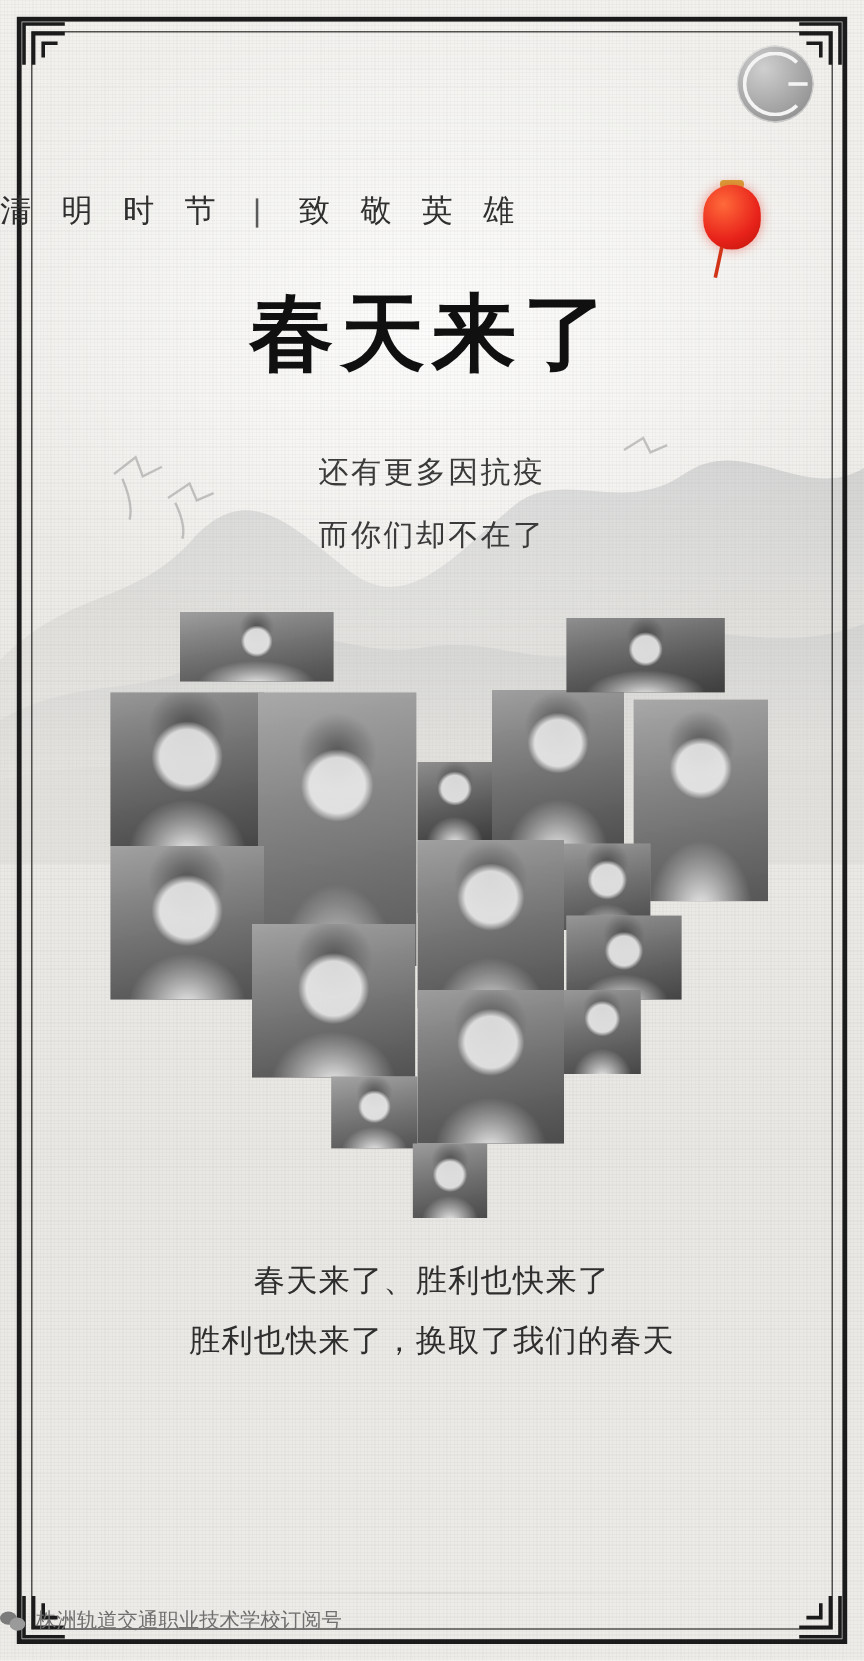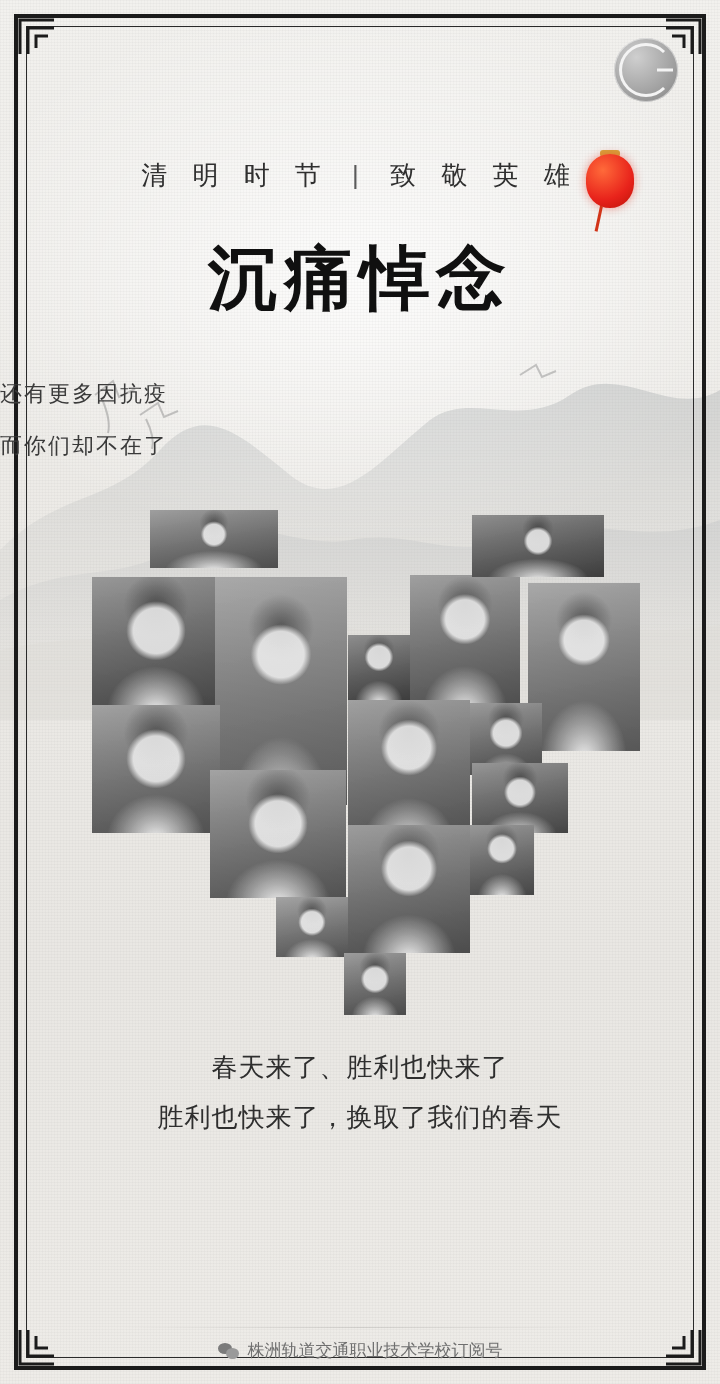--- a/index.html
+++ b/index.html
@@ -90,21 +90,20 @@
     width: 16px; height: 3px;
     background: #f4f4f4;
     transform: translateY(-50%) rotate(0deg);
   }
 
   
   .subtitle {
     position: absolute;
     top: 158px;
     left: 0; right: 0;
-    text-align: center;
     font-size: 26px;
     letter-spacing: 9px;
     color: #2f2f2f;
     font-weight: 500;
   }
   .subtitle .bar {
     display: inline-block;
     margin: 0 6px;
     color: #5a5a5a;
   }
@@ -149,23 +148,23 @@
     width: 3px; height: 26px;
     background: #d23418;
     transform: rotate(12deg);
     transform-origin: top center;
   }
 
   .lead {
     position: absolute;
     top: 368px;
     left: 0; right: 0;
-    text-align: left;
+    text-align: center;
     color: #3a3a3a;
-    font-size: 22px;
+    font-size: 25px;
     line-height: 52px;
     letter-spacing: 2px;
   }
 
   
   .collage {
     position: absolute;
     left: 80px;
     top: 505px;
     width: 560px;
@@ -203,21 +202,21 @@
     pointer-events: none;
   }
 
   
   .footer {
     position: absolute;
     left: 0; right: 0;
     bottom: 22px;
     display: flex;
     align-items: center;
-    justify-content: center;
+    justify-content: flex-start;
     gap: 8px;
     color: #6f6f6f;
     font-size: 17px;
   }
   .wechat-icon {
     width: 22px; height: 18px;
     position: relative;
     display: inline-block;
   }
   .wechat-icon .b1, .wechat-icon .b2 {
@@ -321,21 +320,21 @@
     <span class="bar">|</span>
     <span>致 敬 英 雄</span>
   </div>
 
   <div class="lantern">
     <div class="cap"></div>
     <div class="body"></div>
     <div class="tassel"></div>
   </div>
 
-  <div class="title">沉痛悼念</div>
+  <div class="title">春天来了</div>
 
   <div class="lead">
     <div>还有更多因抗疫</div>
     <div>而你们却不在了</div>
   </div>
 
   <div class="collage">
       <div class="photo" style="left: 70px; top: 5px; width: 128px; height: 58px; background: linear-gradient(160deg, rgba(255, 255, 255, 0.35), rgba(0, 0, 0, 0.15)), rgb(138, 138, 138);">
         <div class="px" style="background: radial-gradient(circle at 50% 42%, rgba(235, 235, 235, 0.85) 0px, rgba(235, 235, 235, 0.85) 10.08px, rgba(255, 255, 255, 0) 13.2px), radial-gradient(70.4px 29px at 50% 105%, rgba(250, 250, 250, 0.9), rgba(250, 250, 250, 0) 70%), radial-gradient(circle at 50% 22%, rgba(40, 40, 40, 0.55) 0px, rgba(40, 40, 40, 0) 14.4px), linear-gradient(rgba(0, 0, 0, 0.12), rgba(0, 0, 0, 0.32));"></div>
       </div>

